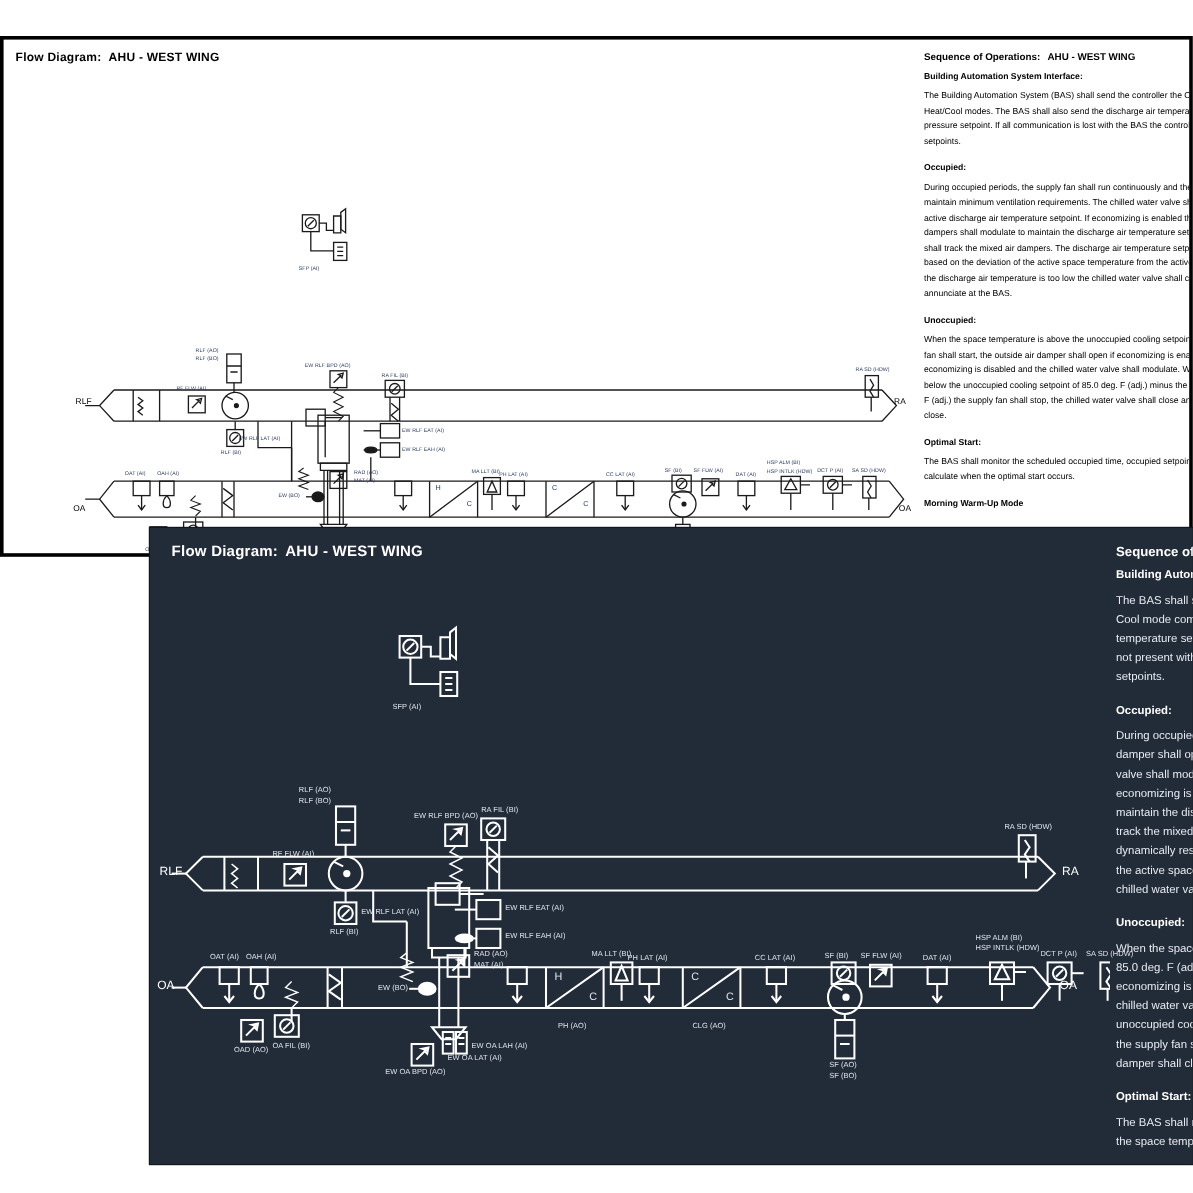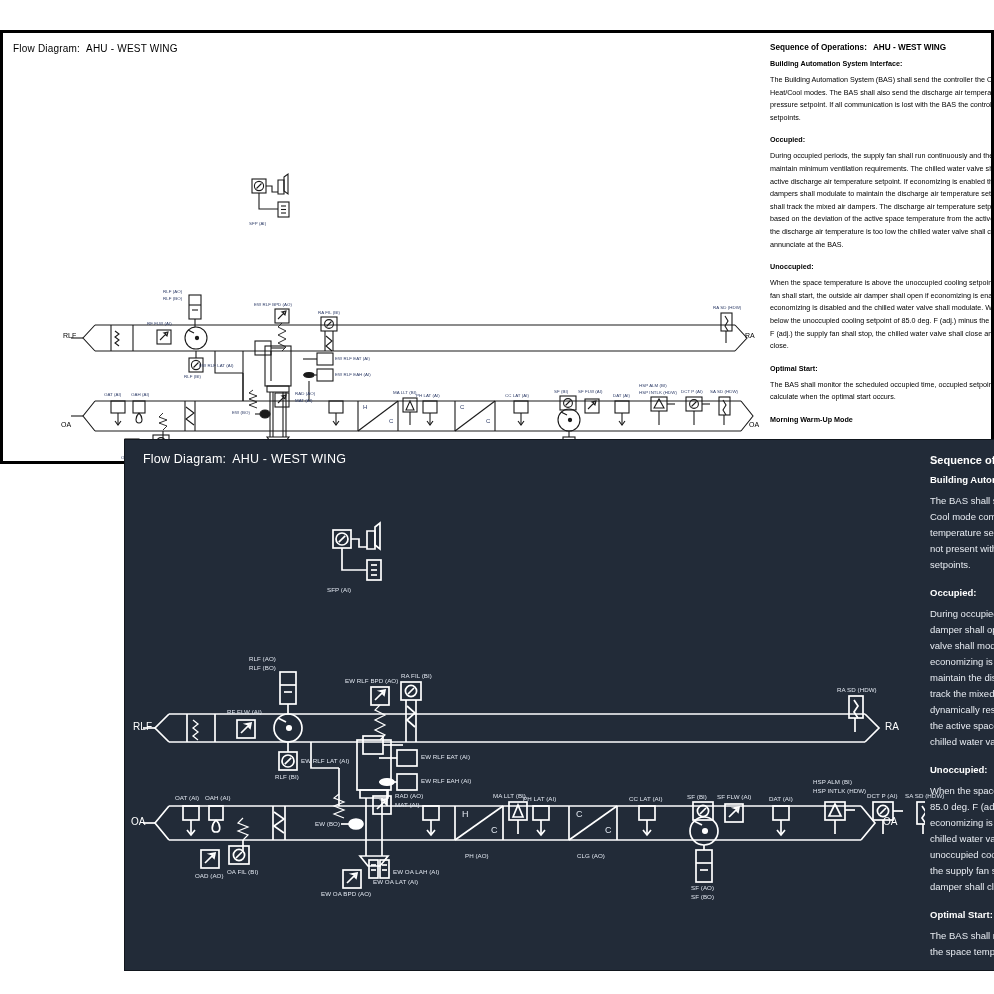--- a/index.html
+++ b/index.html
@@ -23,21 +23,21 @@
   #win-dark{
     left:125px;top:440px;width:869px;height:530px;
     background:#222b38;
     box-sizing:border-box;
     box-shadow:0 0 0 1px #11161d;
   }
 
   
   .doc-title{
     position:absolute;
-    font-weight:normal;
+    font-weight:bold;
     white-space:nowrap;
   }
   #light-title{left:10px;top:10px;font-size:10px;color:#000;letter-spacing:.2px;}
   #light-title .t2{margin-left:6px;}
 
   #dark-title{left:18px;top:12px;font-size:12.5px;color:#ffffff;letter-spacing:.2px;}
   #dark-title .t2{margin-left:6px;}
 
   
   .seq{position:absolute;}

